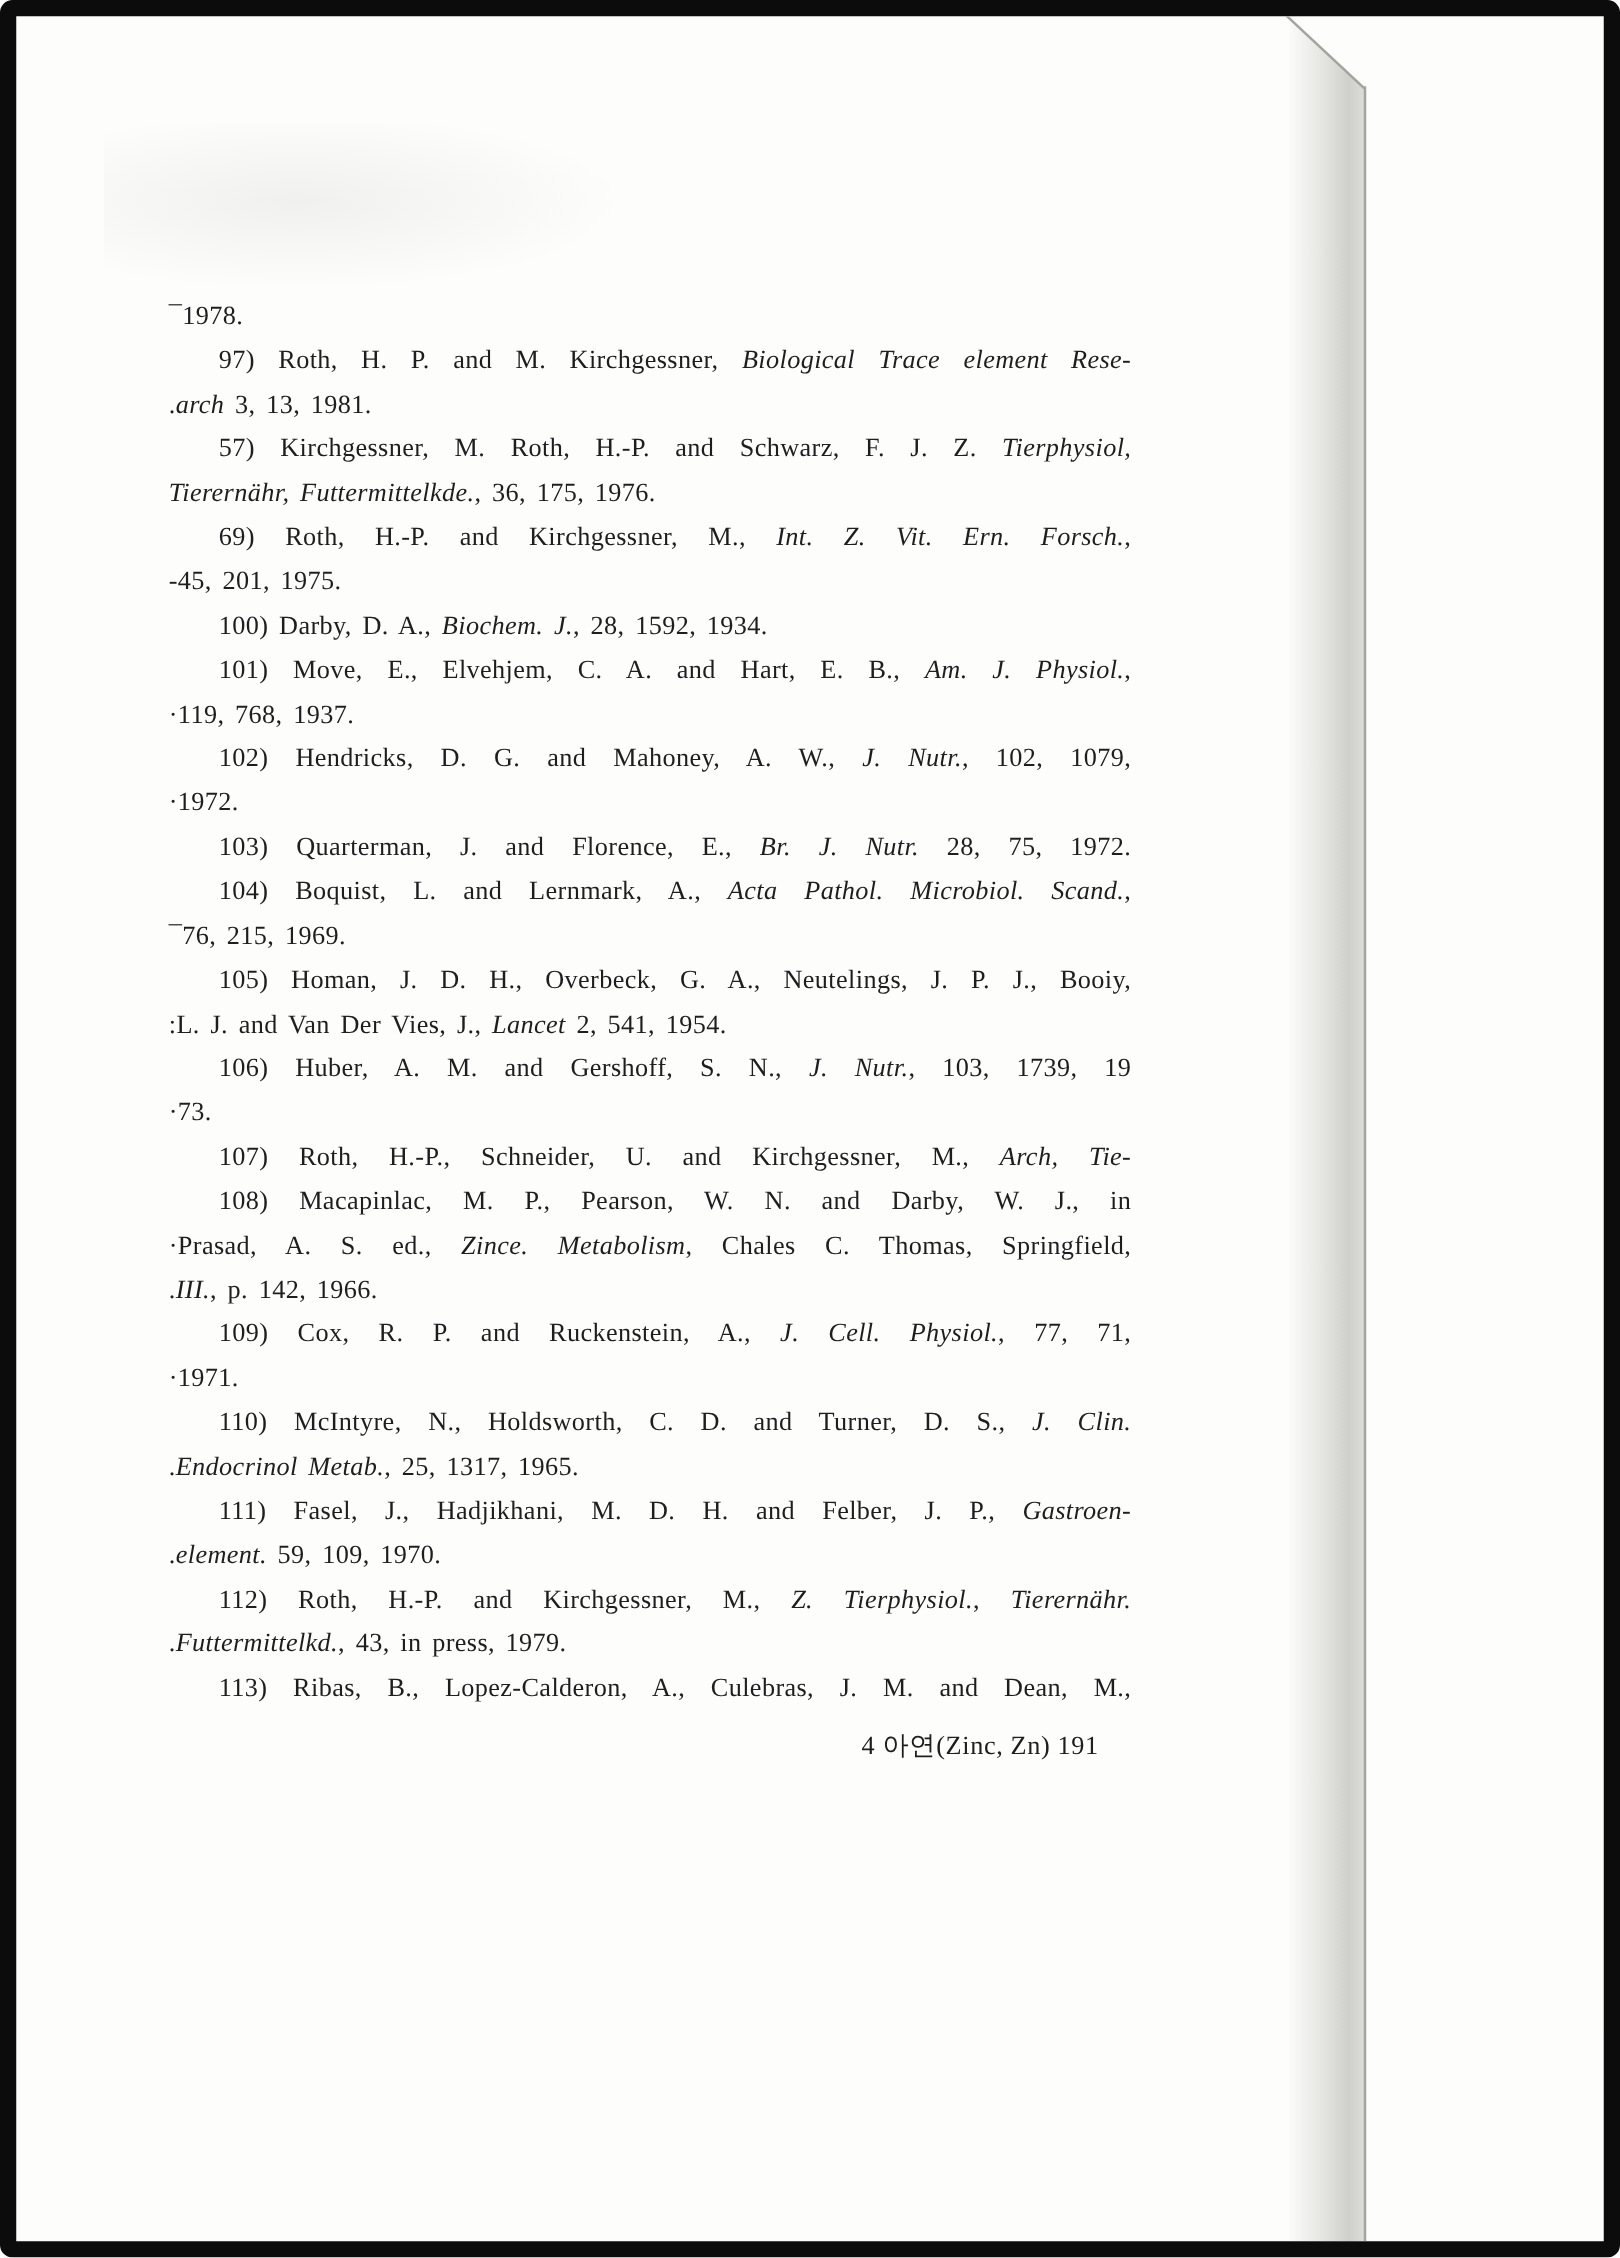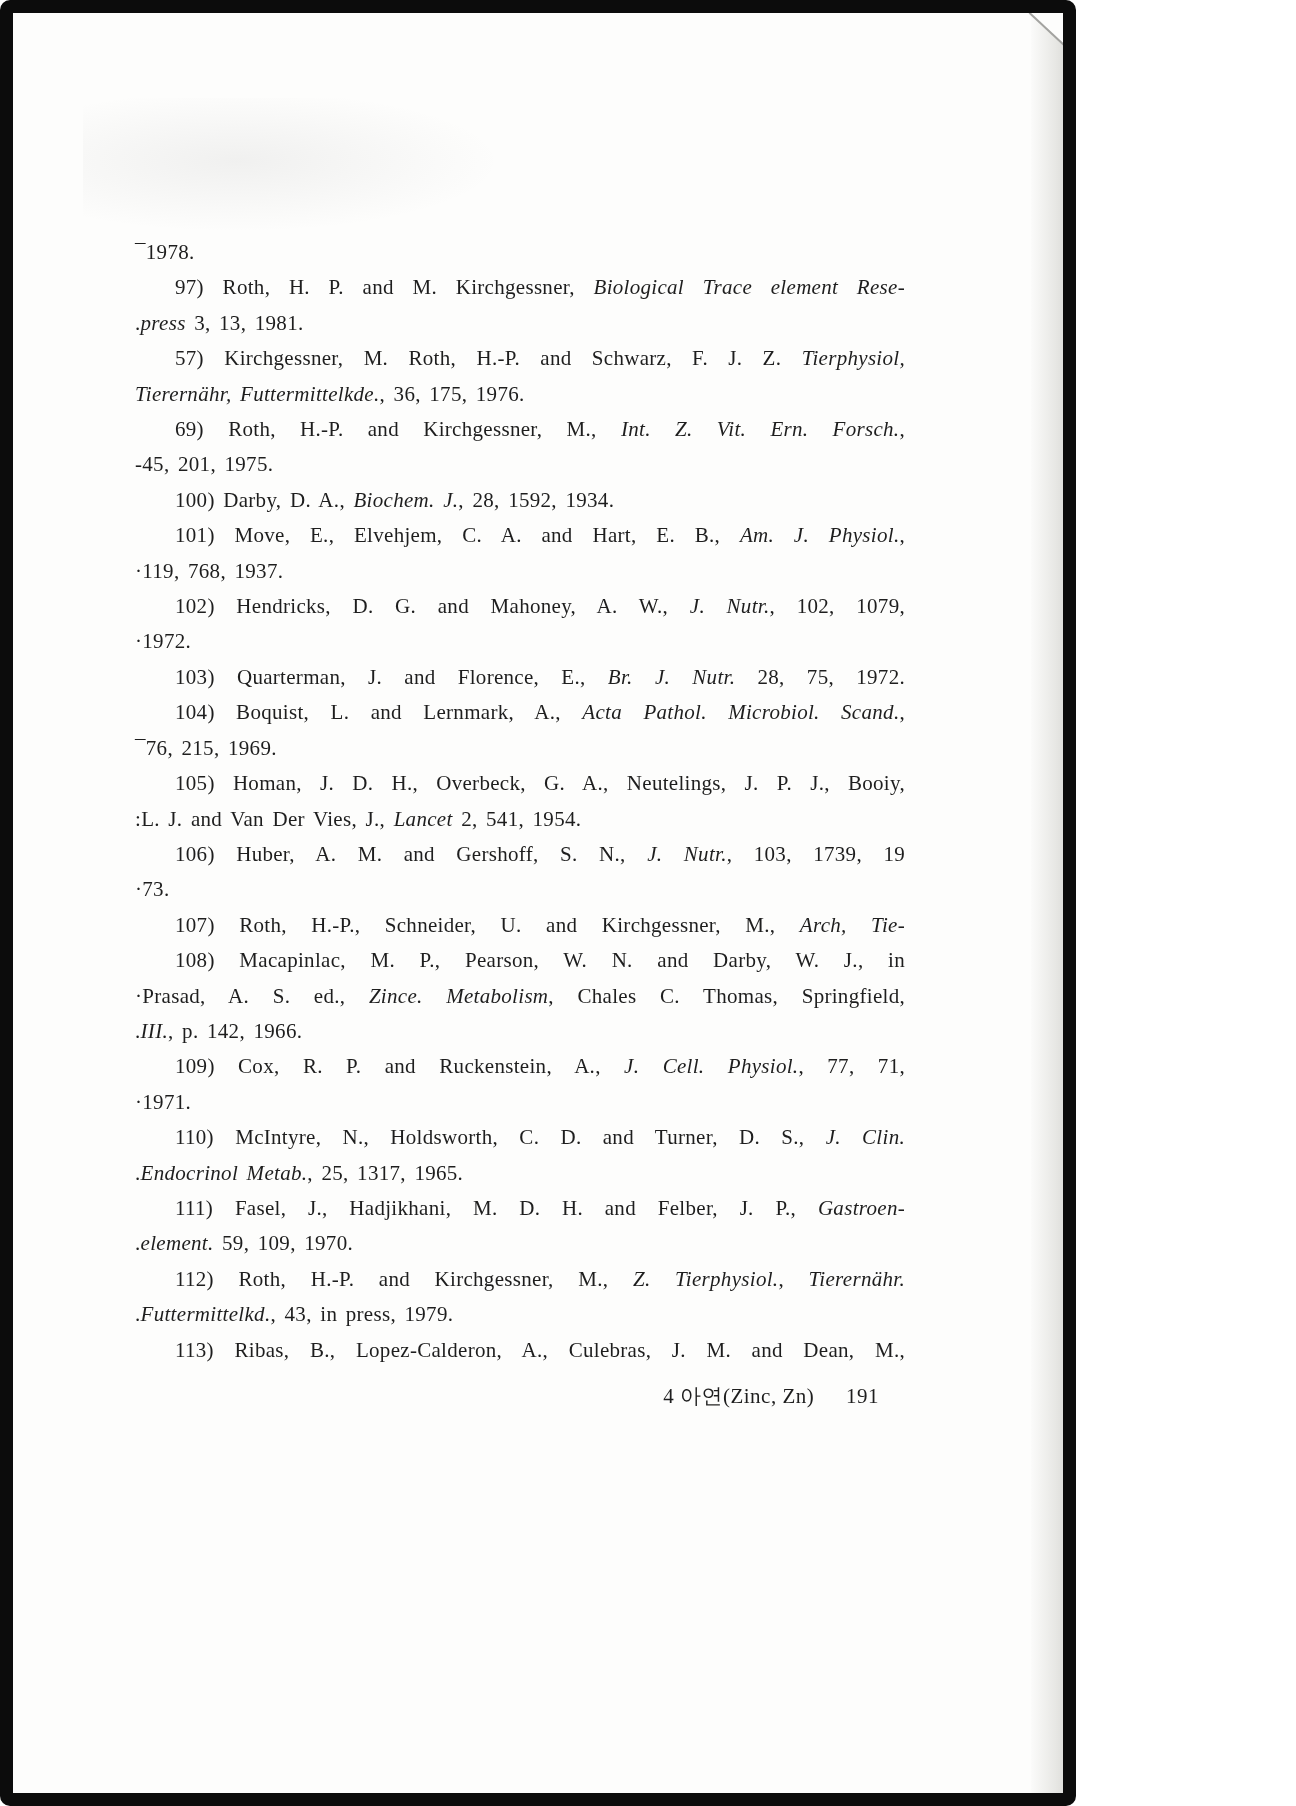--- a/index.html
+++ b/index.html
@@ -2,21 +2,21 @@
 <html><head>
 <meta charset="utf-8">
 <style>
   html, body {
     margin: 0;
     padding: 0;
     background: #ffffff;
   }
   .scan {
     position: relative;
-    width: 1076px;
+    width: 1296px;
     height: 1806px;
     box-sizing: border-box;
     border: 13px solid #0c0c0c;
     border-radius: 10px;
     background: #fdfdfc;
     overflow: hidden;
     font-family: "Liberation Serif", "DejaVu Serif", serif;
     color: #1e1e1e;
   }
   
@@ -77,36 +77,36 @@
   .em { font-style: italic; }
   .footer {
     margin-top: 11px;
     text-align: right;
     padding-right: 26px;
     font-size: 21px;
     line-height: 35px;
     letter-spacing: 0.5px;
     white-space: nowrap;
   }
-  .pagenum { margin-left: 26px; }
+  .pagenum { }
 </style>
 </head>
 <body>
 
 <div class="scan">
   <div class="fore-edge"></div>
   <div class="edge-line-vert"></div>
   <div class="edge-line-diag"></div>
   <div class="smudge"></div>
 
   <div class="text-block">
     <div class="lines">
         <div class="line"><span>¯1978.</span></div>
         <div class="line ind just"><span>97) Roth, H. P. and M. Kirchgessner, </span><span class="em">Biological Trace element Rese-</span></div>
-        <div class="line"><span>.</span><span class="em">press</span><span> 3, 13, 1981.</span></div>
+        <div class="line"><span>.</span><span class="em">arch</span><span> 3, 13, 1981.</span></div>
         <div class="line ind just"><span>57) Kirchgessner, M. Roth, H.-P. and Schwarz, F. J. Z. </span><span class="em">Tierphysiol,</span></div>
         <div class="line"><span class="em">Tierernähr, Futtermittelkde.</span><span>, 36, 175, 1976.</span></div>
         <div class="line ind just"><span>69) Roth, H.-P. and Kirchgessner, M., </span><span class="em">Int. Z. Vit. Ern. Forsch.</span><span>,</span></div>
         <div class="line"><span>-45, 201, 1975.</span></div>
         <div class="line ind"><span>100) Darby, D. A., </span><span class="em">Biochem. J.</span><span>, 28, 1592, 1934.</span></div>
         <div class="line ind just"><span>101) Move, E., Elvehjem, C. A. and Hart, E. B., </span><span class="em">Am. J. Physiol.</span><span>,</span></div>
         <div class="line"><span>·119, 768, 1937.</span></div>
         <div class="line ind just"><span>102) Hendricks, D. G. and Mahoney, A. W., </span><span class="em">J. Nutr.</span><span>, 102, 1079,</span></div>
         <div class="line"><span>·1972.</span></div>
         <div class="line ind just"><span>103) Quarterman, J. and Florence, E., </span><span class="em">Br. J. Nutr.</span><span> 28, 75, 1972.</span></div>

